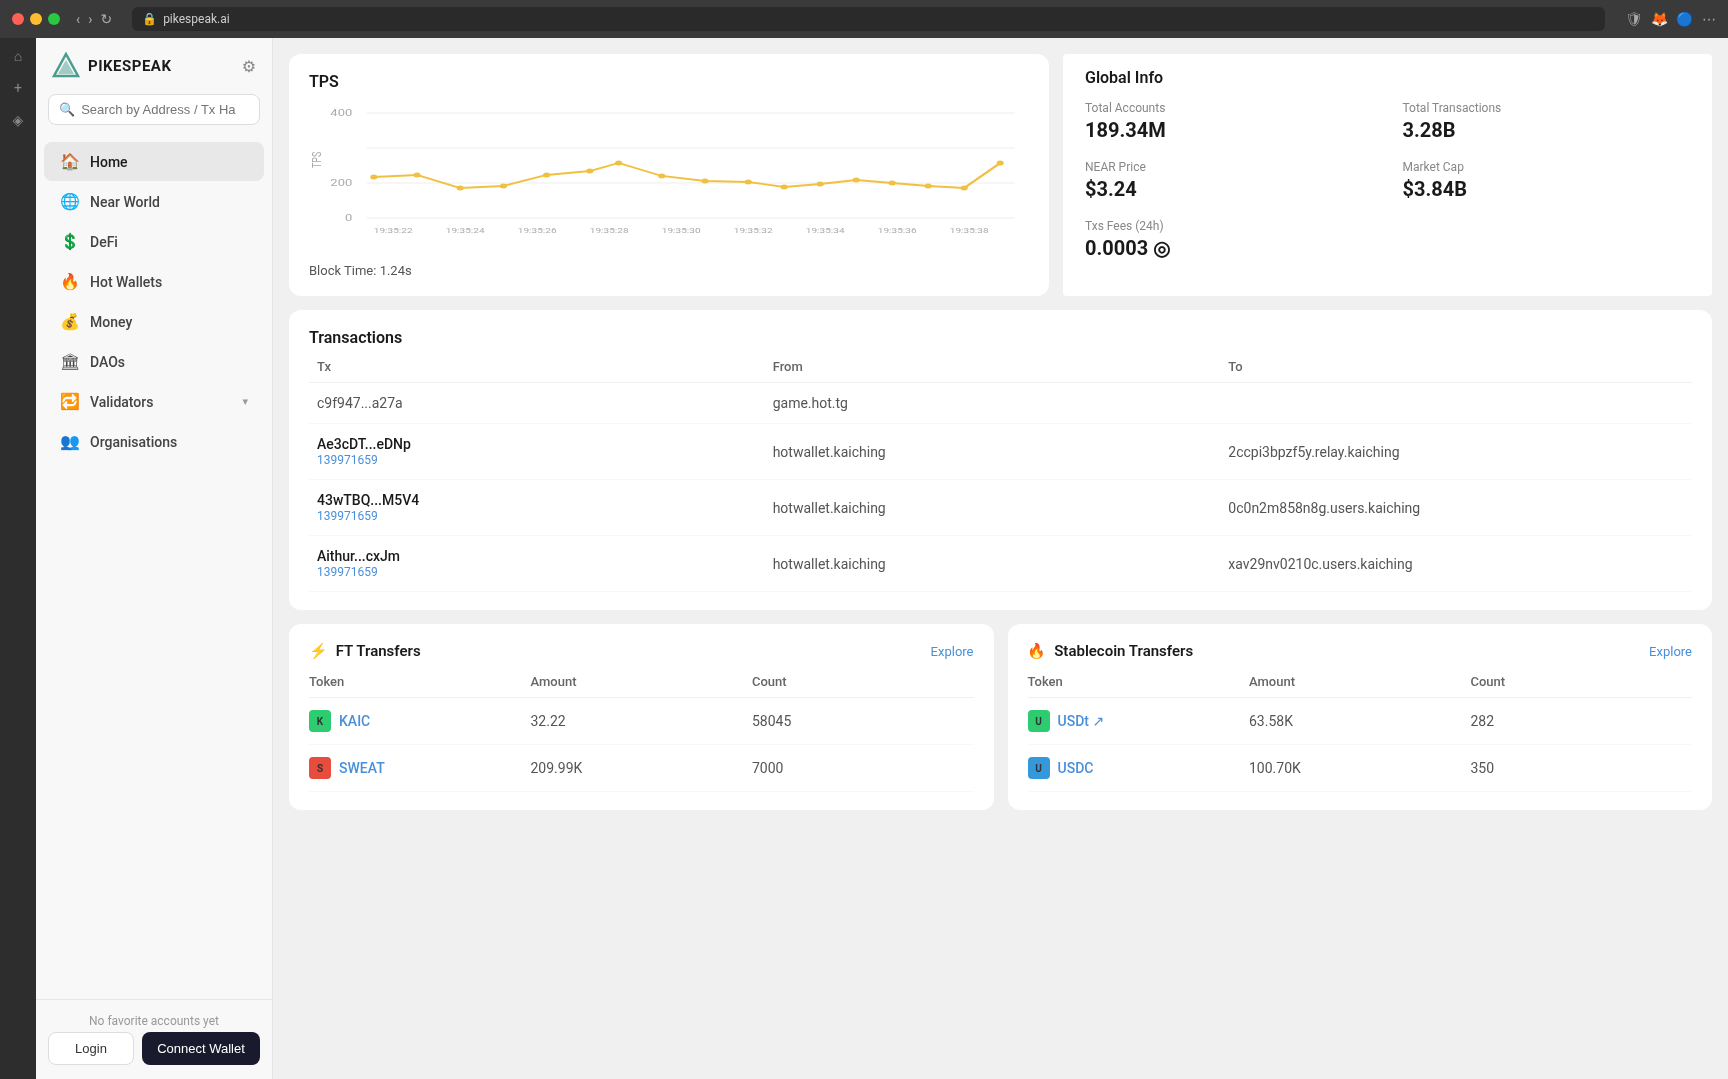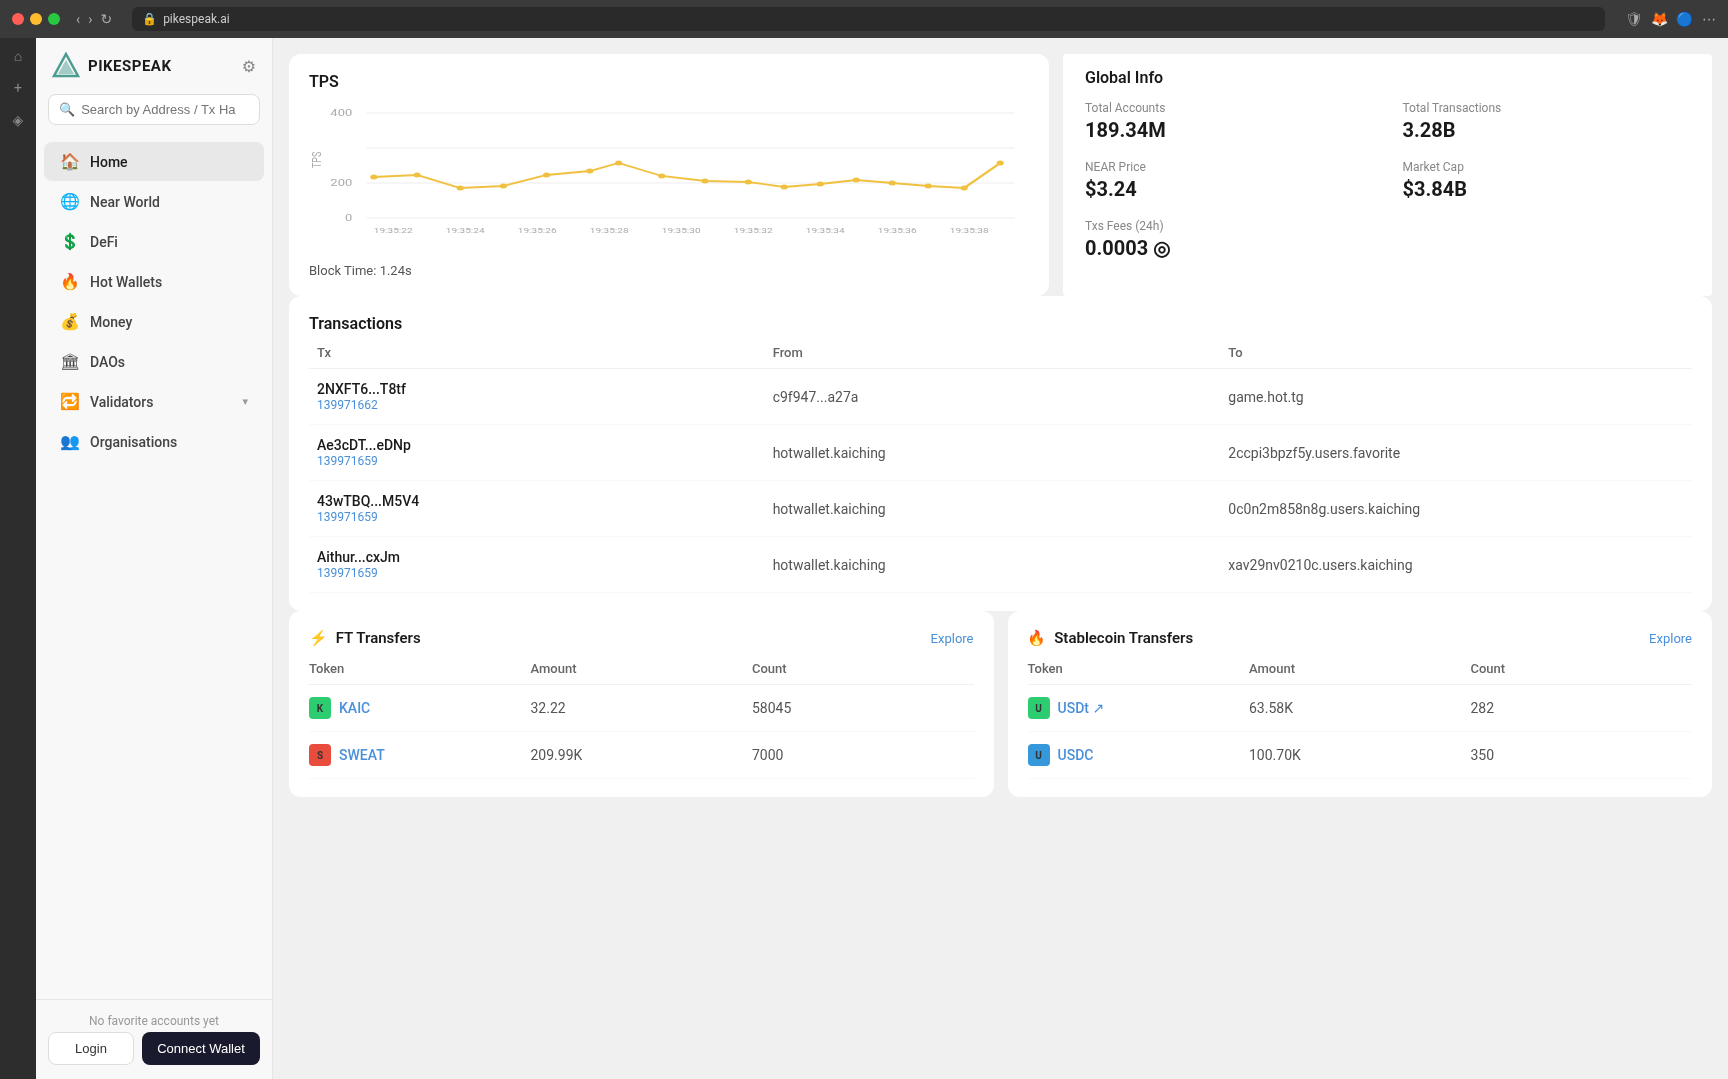--- a/index.html
+++ b/index.html
@@ -174,20 +174,21 @@
     }
 
     
     .main-content {
       flex: 1;
       background: #f0f0f0;
       overflow-y: auto;
       padding: 16px;
       display: flex;
       flex-direction: column;
+      gap: 14px;
     }
 
     
     .top-row {
       display: flex;
       gap: 14px;
     }
     .tps-card {
       flex: 1;
       background: #fff;
@@ -539,34 +540,30 @@
     <div class="transactions-card">
       <div class="card-title">Transactions</div>
       <div class="tx-table">
         <div class="tx-header">
           <span>Tx</span>
           <span>From</span>
           <span>To</span>
         </div>
         <div id="tx-rows">
             <div class="tx-row">
-    <div>
-      <div class="tx-hash">2NXFT6...T8tf</div>
-      <div class="tx-id">139971662</div>
-    </div>
     <div class="tx-addr">c9f947...a27a</div>
     <div class="tx-addr">game.hot.tg</div>
   </div>
             <div class="tx-row">
     <div>
       <div class="tx-hash">Ae3cDT...eDNp</div>
       <div class="tx-id">139971659</div>
     </div>
     <div class="tx-addr">hotwallet.kaiching</div>
-    <div class="tx-addr">2ccpi3bpzf5y.users.favorite</div>
+    <div class="tx-addr">2ccpi3bpzf5y.relay.kaiching</div>
   </div>
             <div class="tx-row">
     <div>
       <div class="tx-hash">43wTBQ...M5V4</div>
       <div class="tx-id">139971659</div>
     </div>
     <div class="tx-addr">hotwallet.kaiching</div>
     <div class="tx-addr">0c0n2m858n8g.users.kaiching</div>
   </div>
             <div class="tx-row">

